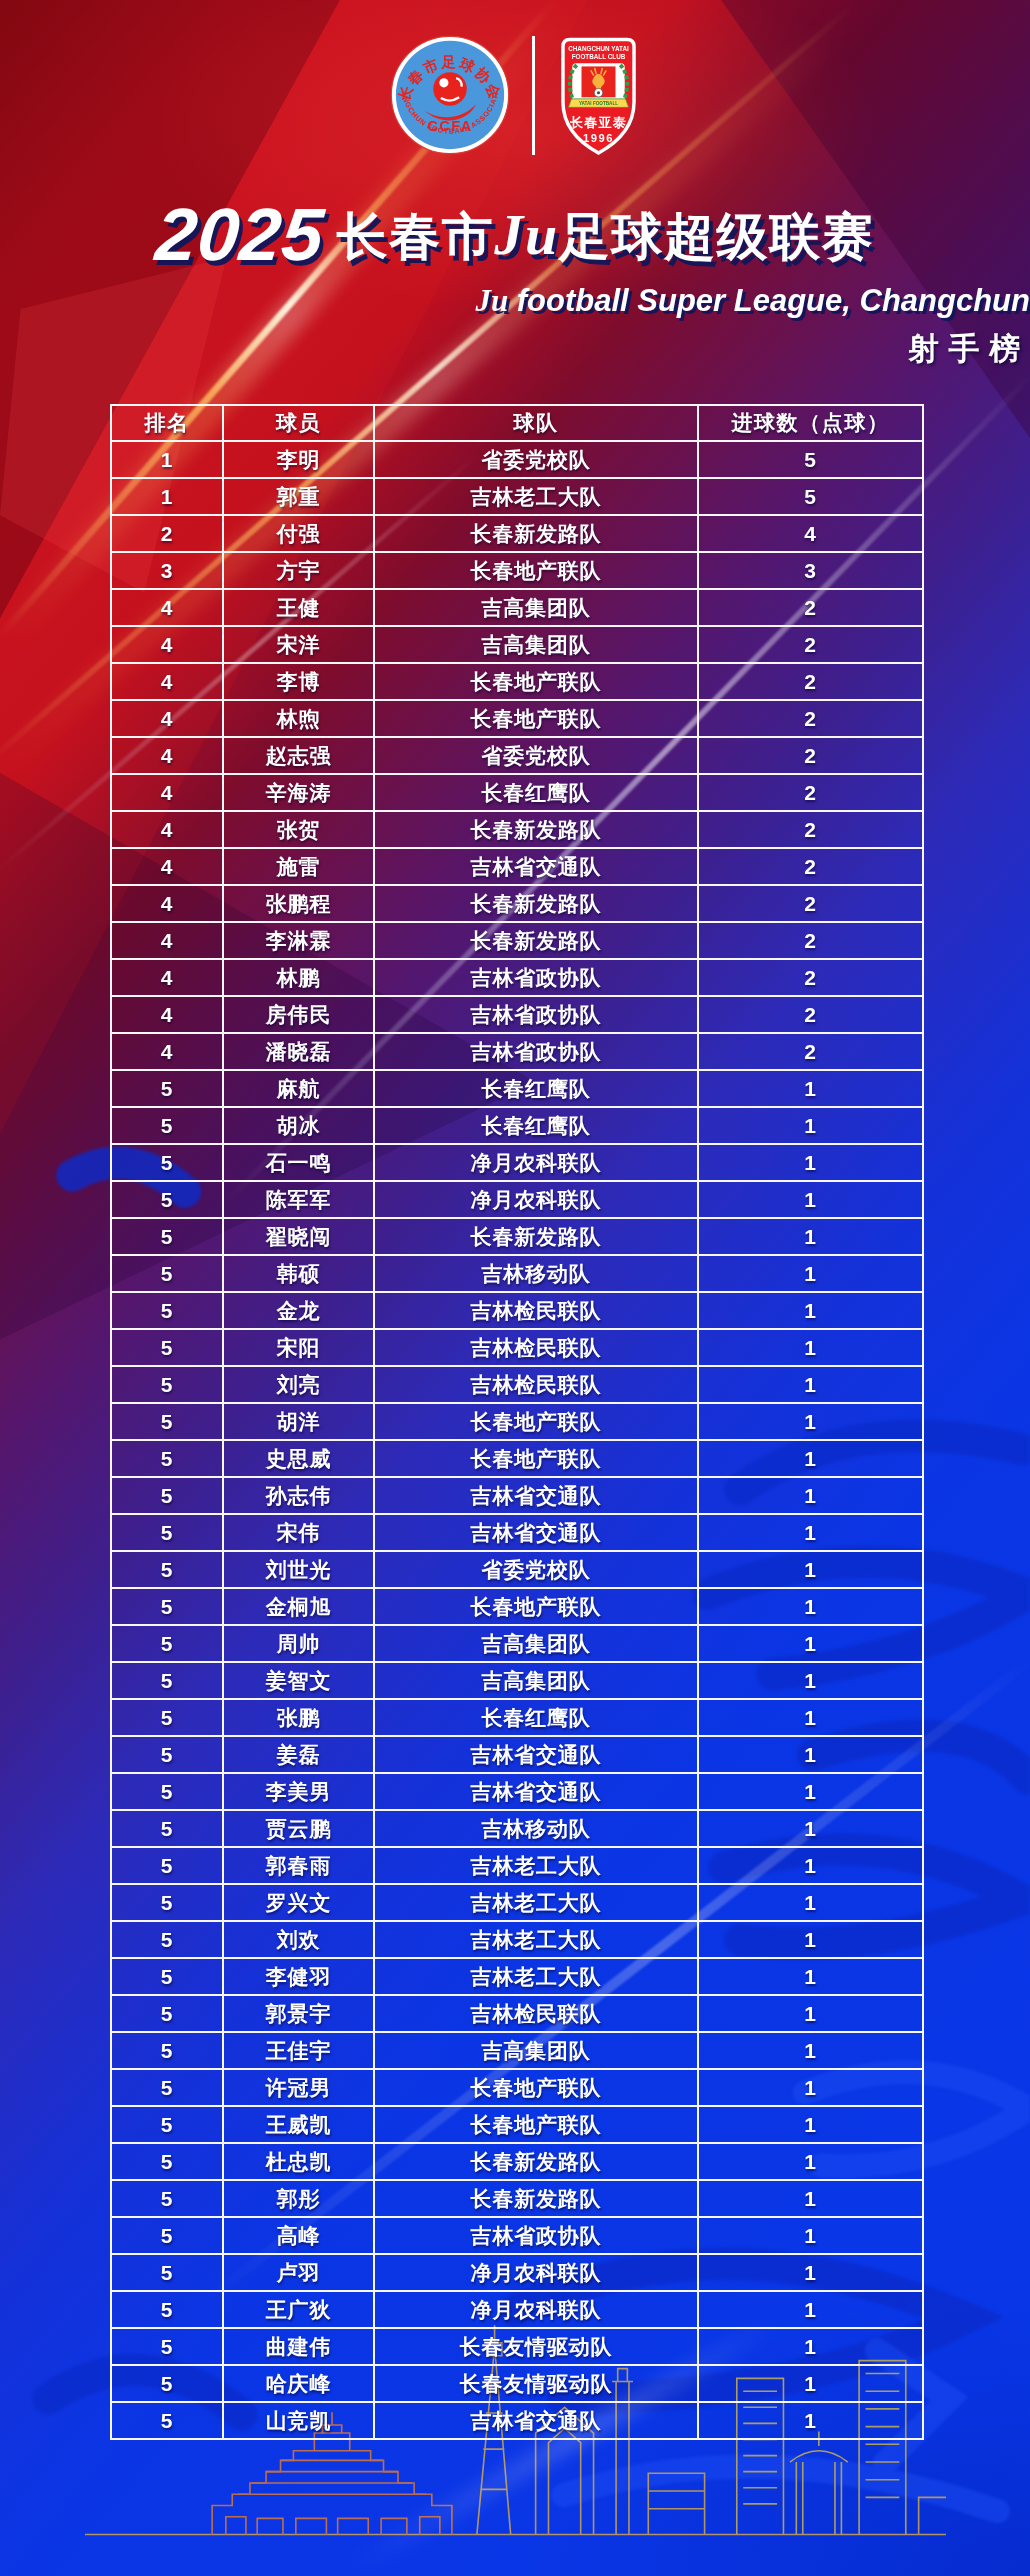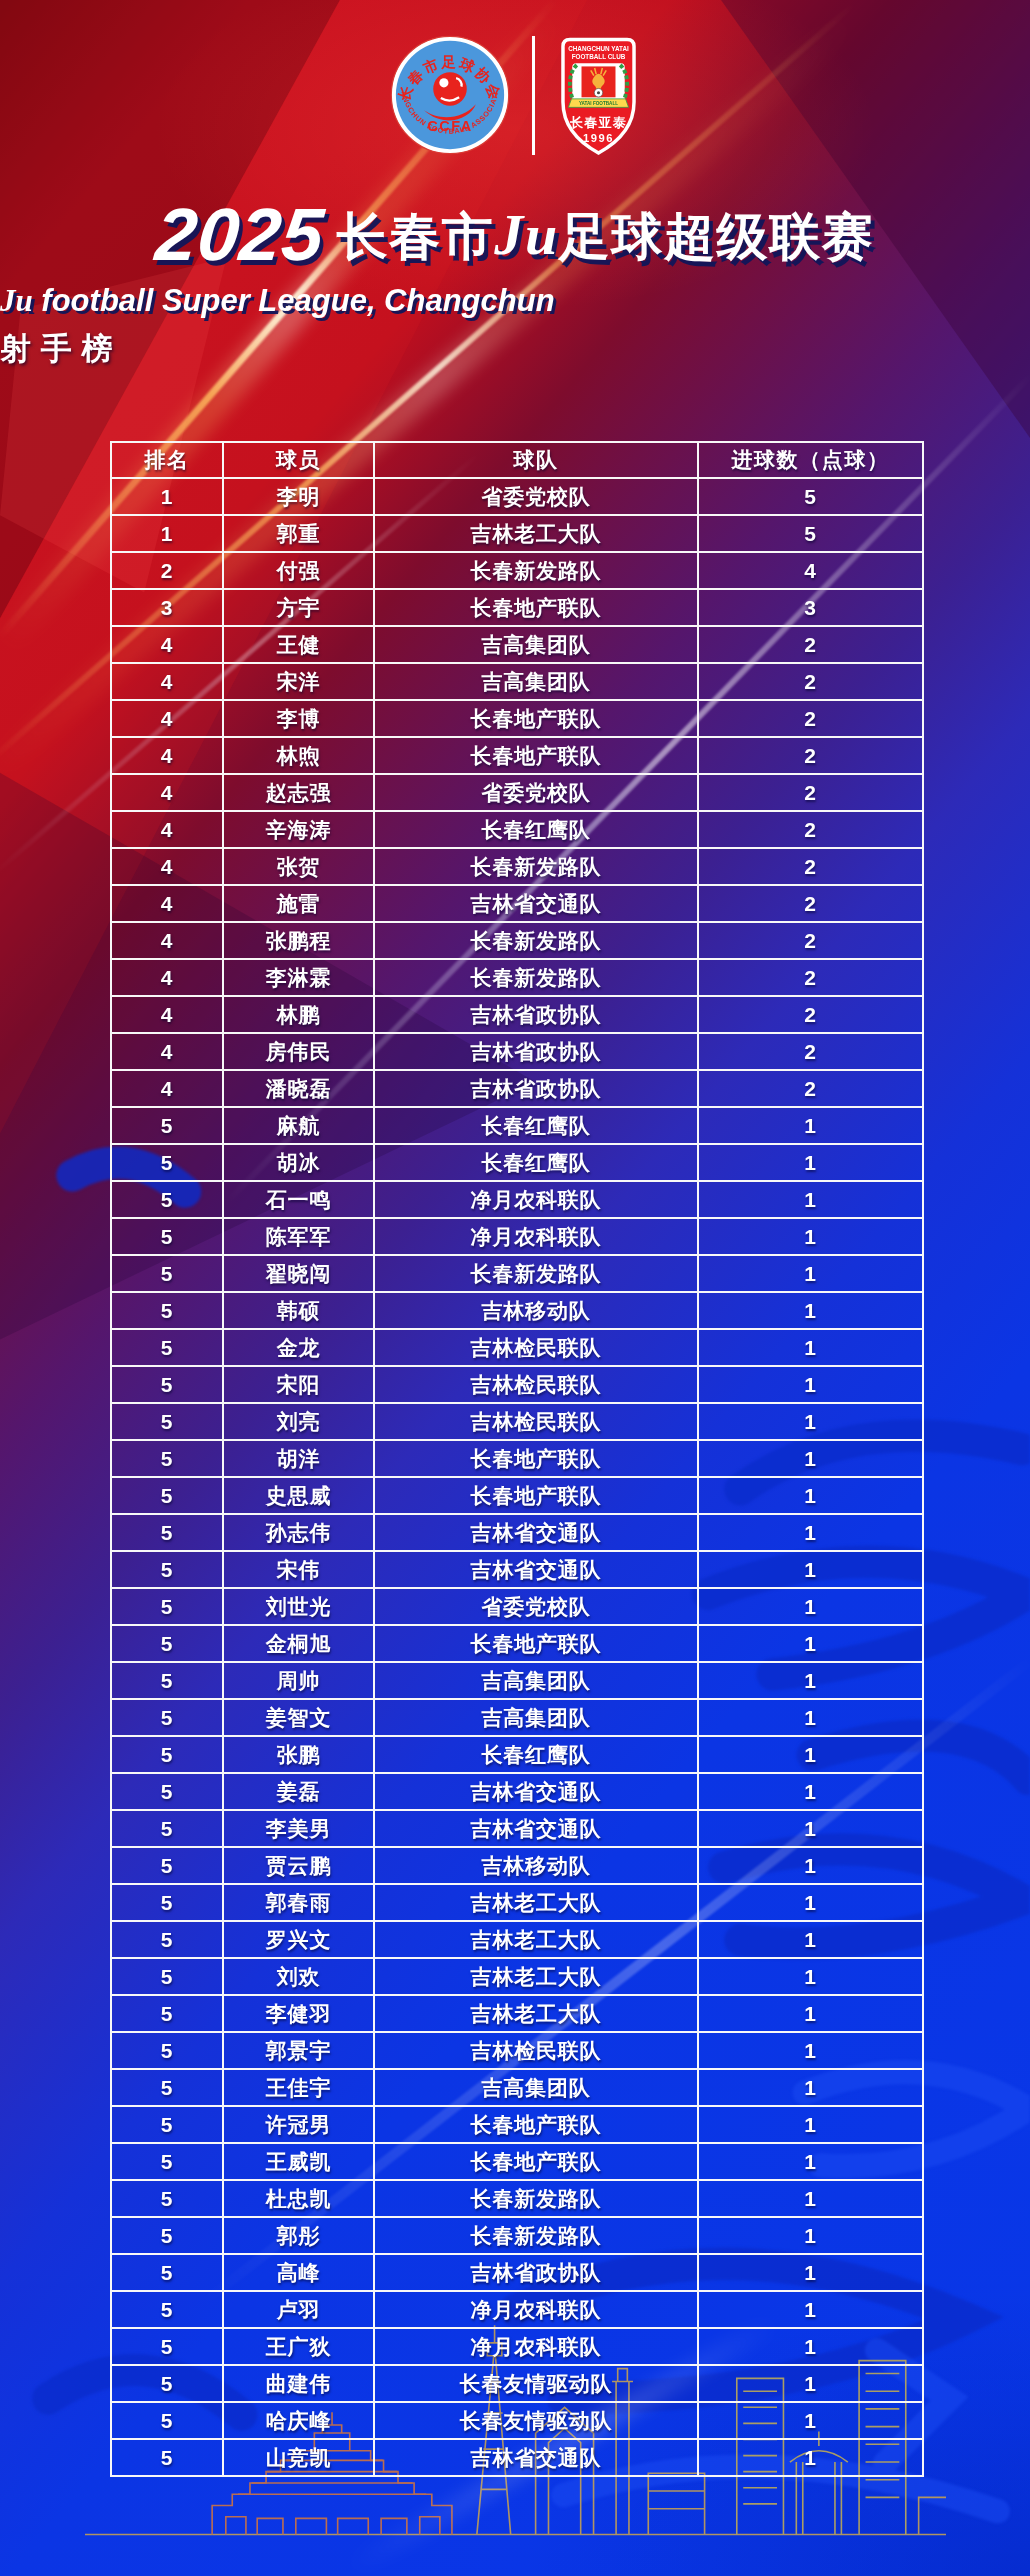--- a/index.html
+++ b/index.html
@@ -26,25 +26,25 @@
   .skyline{position:absolute;left:85px;top:2304px;}
   .logos{position:absolute;top:34px;left:0;width:100%;display:flex;justify-content:center;align-items:center;gap:21px;}
   .logo-divider{width:2.4px;height:119px;background:#ffffff;}
   .title-row{position:absolute;top:198px;width:100%;text-align:center;color:#fff;white-space:nowrap;}
   .year{display:inline-block;font-style:italic;font-weight:bold;font-size:74px;line-height:1;
     letter-spacing:0.8px;transform:skewX(-5deg);text-shadow:4px 4.8px 0 rgba(16,22,90,.95);}
   .title-cn{display:inline-block;font-weight:bold;font-size:51px;line-height:1.1;letter-spacing:1.6px;
     margin-left:13px;vertical-align:6.4px;text-shadow:4px 4.8px 0 rgba(16,22,90,.95);}
   .ju{font-family:"Liberation Serif",serif;font-style:italic;}
   .title-cn .ju{font-size:58px;}
-  .subtitle{position:absolute;top:283px;width:100%;text-align:left;color:#fff;font-size:31px;
+  .subtitle{position:absolute;top:283px;width:100%;text-align:right;color:#fff;font-size:31px;
     font-weight:bold;font-style:italic;text-shadow:3.2px 3.2px 0 rgba(16,22,90,.95);}
-  .section-title{position:absolute;top:328px;width:100%;text-align:left;color:#fff;font-size:31px;
+  .section-title{position:absolute;top:328px;width:100%;text-align:right;color:#fff;font-size:31px;
     font-weight:bold;letter-spacing:9.7px;text-shadow:1.6px 2.4px 3.2px rgba(0,0,40,.65);}
-  table.scorers{position:absolute;left:110px;top:441px;width:811px;border-collapse:collapse;table-layout:fixed;}
+  table.scorers{position:absolute;left:110px;top:404px;width:811px;border-collapse:collapse;table-layout:fixed;}
   .scorers th,.scorers td{border:2.4px solid #f8f8f8;color:#fff;text-align:center;vertical-align:middle;
     padding:0;font-weight:bold;text-shadow:0.8px 1.6px 2.4px rgba(0,0,40,.55);overflow:hidden;}
   .scorers th{height:34px;font-size:21px;letter-spacing:1.6px;}
   .scorers td{height:35px;font-size:21px;letter-spacing:0.8px;}
   .colrank{width:112px;}.colplayer{width:151px;}.colteam{width:324px;}.colgoals{width:225px;}
 </style>
 </head>
 <body>
 
 <div class="page">

